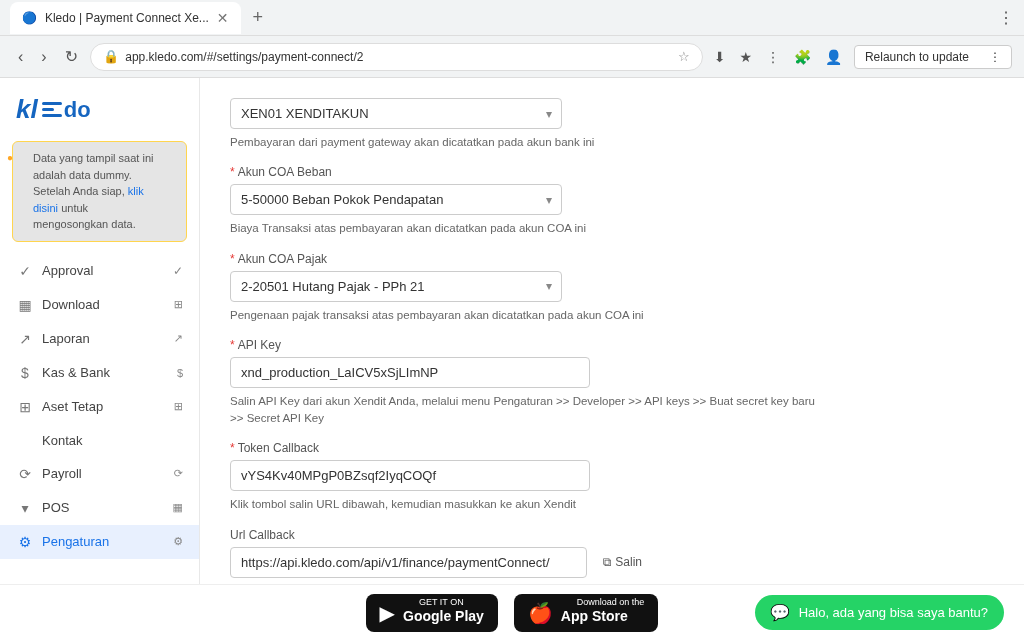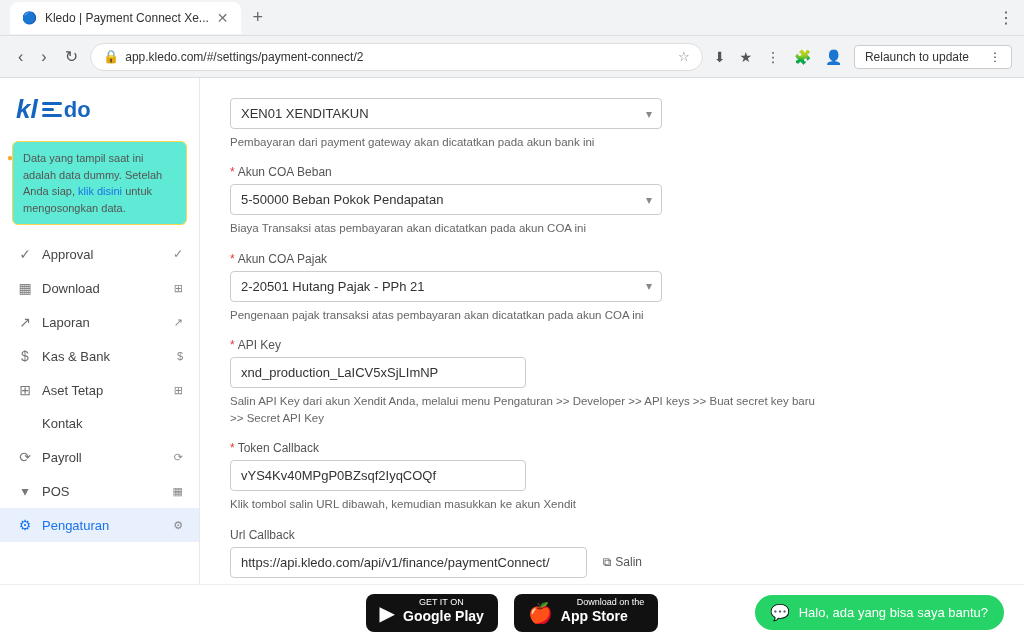--- a/index.html
+++ b/index.html
@@ -95,24 +95,24 @@
       gap: 2px;
     }
     .kledo-lines { display: flex; flex-direction: column; gap: 3px; margin-left: 2px; }
     .kledo-line { height: 3px; background: #1565c0; border-radius: 2px; }
     .kledo-line:nth-child(1) { width: 20px; }
     .kledo-line:nth-child(2) { width: 16px; }
     .kledo-line:nth-child(3) { width: 20px; }
 
     .dummy-notice {
       margin: 8px 12px;
-      background: #5eead4;
+      background: #e5e5e5;
       border: 1px solid #ffd54f;
       border-radius: 6px;
-      padding: 8px 10px;
+      padding: 8px 20px;
       font-size: 11px;
       color: #555;
       line-height: 1.5;
       position: relative;
     }
     .dummy-notice::before {
       content: '●';
       color: #ffa726;
       position: absolute;
       left: -6px;
@@ -156,21 +156,21 @@
       color: #555;
       margin-bottom: 5px;
       display: flex;
       align-items: center;
       gap: 3px;
     }
     .field-label .required { color: #e53935; }
 
     .select-wrapper {
       position: relative;
-      width: 432px;
+      width: 332px;
     }
     .form-select {
       width: 100%;
       padding: 7px 30px 7px 10px;
       border: 1px solid #ccc;
       border-radius: 4px;
       background: white;
       font-size: 13px;
       color: #333;
       appearance: none;
@@ -187,21 +187,21 @@
     }
 
     .field-hint {
       font-size: 11.5px;
       color: #666;
       margin-top: 5px;
       line-height: 1.5;
     }
 
     .form-input {
-      width: 296px;
+      width: 360px;
       padding: 7px 10px;
       border: 1px solid #ccc;
       border-radius: 4px;
       font-size: 13px;
       color: #333;
       background: white;
     }
 
     .url-field-row {
       display: flex;

